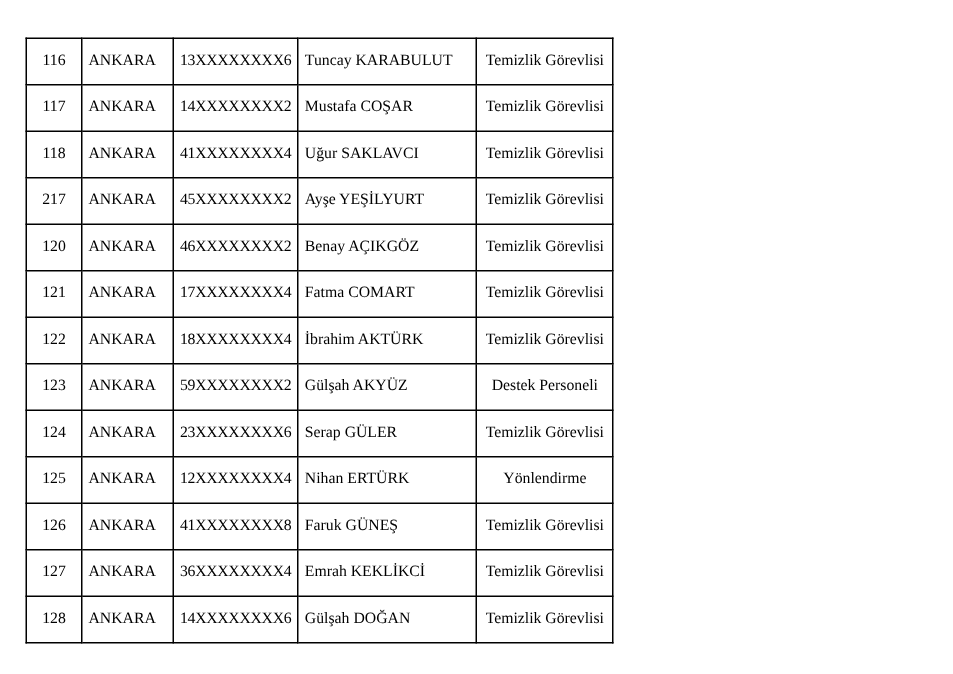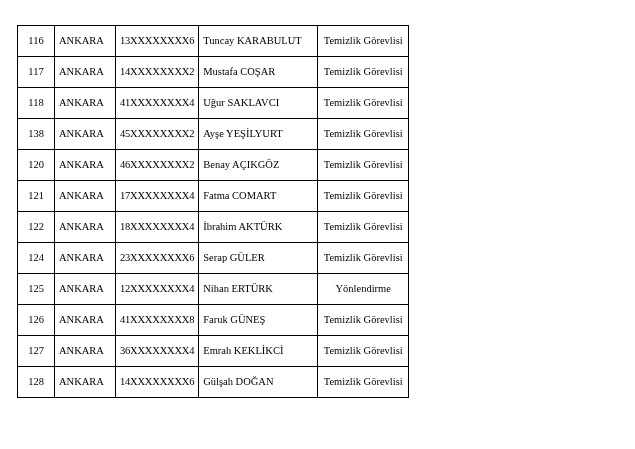--- a/index.html
+++ b/index.html
@@ -89,21 +89,21 @@
           <td class="col-role">Temizlik Görevlisi</td>
         </tr>
         <tr>
           <td class="col-no">118</td>
           <td class="col-city">ANKARA</td>
           <td class="col-id">41XXXXXXXX4</td>
           <td class="col-name">Uğur SAKLAVCI</td>
           <td class="col-role">Temizlik Görevlisi</td>
         </tr>
         <tr>
-          <td class="col-no">138</td>
+          <td class="col-no">217</td>
           <td class="col-city">ANKARA</td>
           <td class="col-id">45XXXXXXXX2</td>
           <td class="col-name">Ayşe YEŞİLYURT</td>
           <td class="col-role">Temizlik Görevlisi</td>
         </tr>
         <tr>
           <td class="col-no">120</td>
           <td class="col-city">ANKARA</td>
           <td class="col-id">46XXXXXXXX2</td>
           <td class="col-name">Benay AÇIKGÖZ</td>
@@ -115,20 +115,27 @@
           <td class="col-id">17XXXXXXXX4</td>
           <td class="col-name">Fatma COMART</td>
           <td class="col-role">Temizlik Görevlisi</td>
         </tr>
         <tr>
           <td class="col-no">122</td>
           <td class="col-city">ANKARA</td>
           <td class="col-id">18XXXXXXXX4</td>
           <td class="col-name">İbrahim AKTÜRK</td>
           <td class="col-role">Temizlik Görevlisi</td>
+        </tr>
+        <tr>
+          <td class="col-no">123</td>
+          <td class="col-city">ANKARA</td>
+          <td class="col-id">59XXXXXXXX2</td>
+          <td class="col-name">Gülşah AKYÜZ</td>
+          <td class="col-role">Destek Personeli</td>
         </tr>
         <tr>
           <td class="col-no">124</td>
           <td class="col-city">ANKARA</td>
           <td class="col-id">23XXXXXXXX6</td>
           <td class="col-name">Serap GÜLER</td>
           <td class="col-role">Temizlik Görevlisi</td>
         </tr>
         <tr>
           <td class="col-no">125</td>

